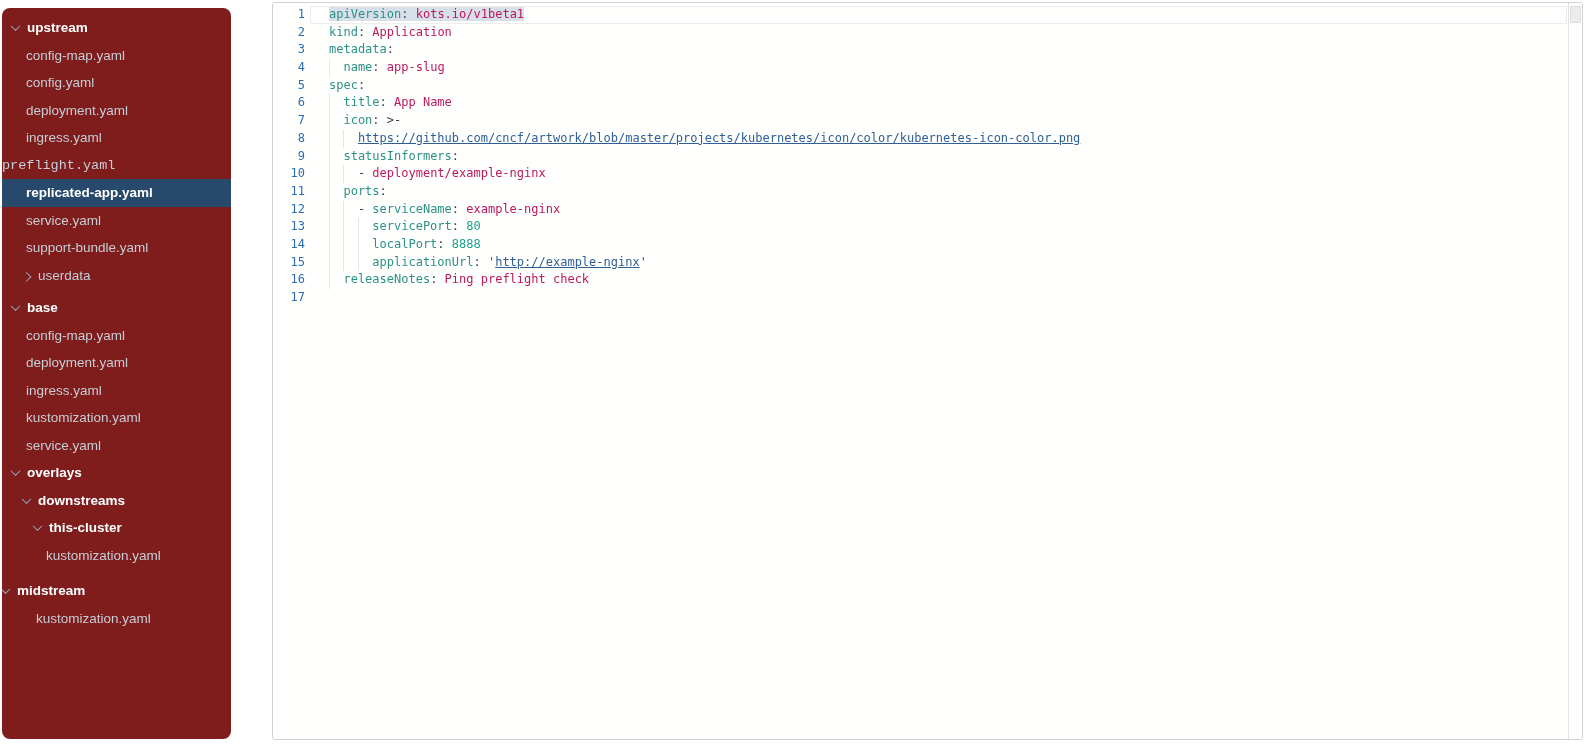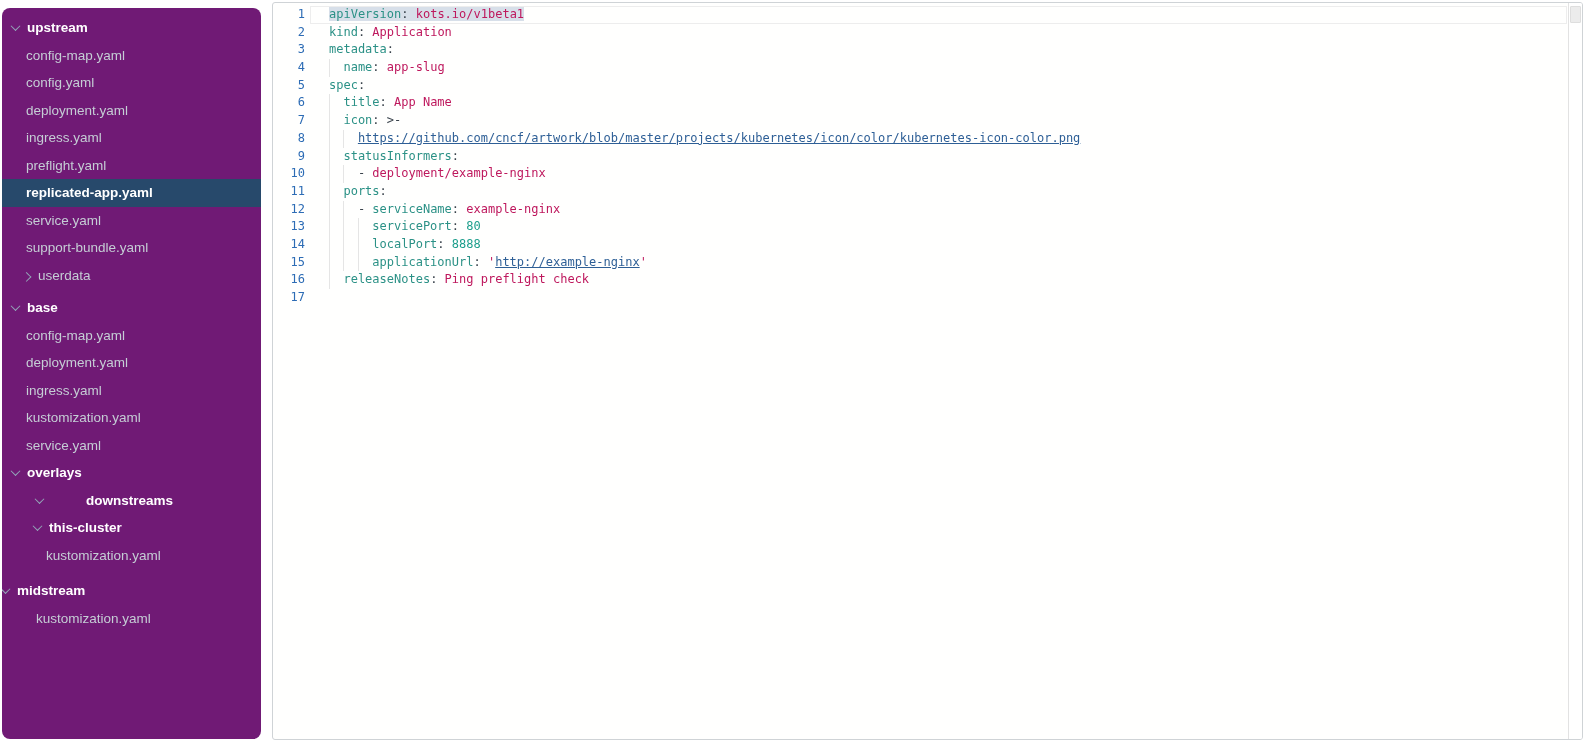--- a/index.html
+++ b/index.html
@@ -4,22 +4,22 @@
 <style>
   * { margin:0; padding:0; box-sizing:border-box; }
   html,body { background:#ffffff; }
   .page {
     position:relative; width:1590px; height:746px; overflow:hidden;
     background:#ffffff; font-family:"Liberation Sans", sans-serif;
   }
 
   
   .sidebar {
-    position:absolute; left:2px; top:8px; width:259px; height:731px;
-    background:#701a75; border-radius:8px; overflow:hidden;
+    position:absolute; left:2px; top:8px; width:229px; height:731px;
+    background:#7f1d1d; border-radius:8px; overflow:hidden;
     padding-top:6px;
   }
   .tree-row {
     height:27.5px; display:flex; align-items:center;
     font-size:13.5px; color:#c5cdd5; cursor:pointer; white-space:nowrap;
   }
   .tree-row.bold .lbl { font-weight:700; color:#ffffff; }
   .tree-row.selected { background:#27496b; }
   .tree-row.selected .lbl { font-weight:700; color:#ffffff; }
   .chev {
@@ -81,21 +81,21 @@
       </div>
       <div class="tree-row" style="padding-left: 24px;">
         <span class="lbl">config.yaml</span>
       </div>
       <div class="tree-row" style="padding-left: 24px;">
         <span class="lbl">deployment.yaml</span>
       </div>
       <div class="tree-row" style="padding-left: 24px;">
         <span class="lbl">ingress.yaml</span>
       </div>
-      <div class="tree-row" style="padding-left: 24px;">
+      <div class="tree-row" style=" font-family: Liberation Mono, monospace;">
         <span class="lbl">preflight.yaml</span>
       </div>
       <div class="tree-row selected" style="padding-left: 24px;">
         <span class="lbl">replicated-app.yaml</span>
       </div>
       <div class="tree-row" style="padding-left: 24px;">
         <span class="lbl">service.yaml</span>
       </div>
       <div class="tree-row" style="padding-left: 24px;">
         <span class="lbl">support-bundle.yaml</span>
@@ -120,21 +120,21 @@
       <div class="tree-row" style="padding-left: 24px;">
         <span class="lbl">kustomization.yaml</span>
       </div>
       <div class="tree-row" style="padding-left: 24px;">
         <span class="lbl">service.yaml</span>
       </div>
       <div class="tree-row bold" style="padding-left: 10px;">
         <span class="chev down"></span>
         <span class="lbl">overlays</span>
       </div>
-      <div class="tree-row bold" style="padding-left: 34px; gap: 35px;">
+      <div class="tree-row bold" style="padding-left: 21px;">
         <span class="chev down"></span>
         <span class="lbl">downstreams</span>
       </div>
       <div class="tree-row bold" style="padding-left: 32px;">
         <span class="chev down"></span>
         <span class="lbl">this-cluster</span>
       </div>
       <div class="tree-row" style="padding-left: 44px;">
         <span class="lbl">kustomization.yaml</span>
       </div>

